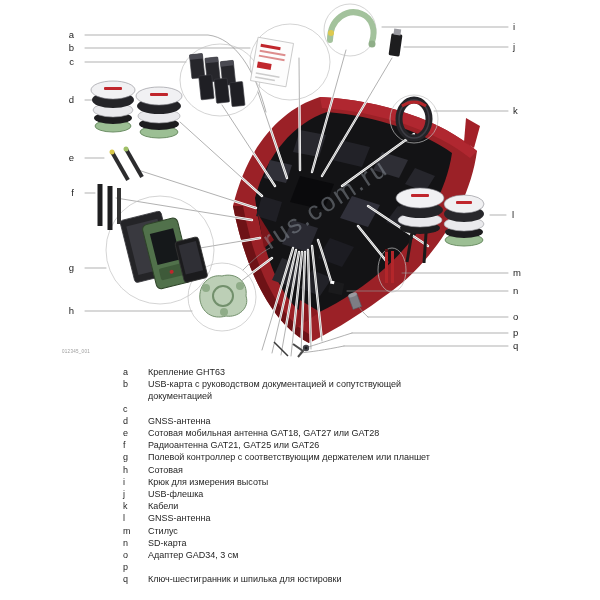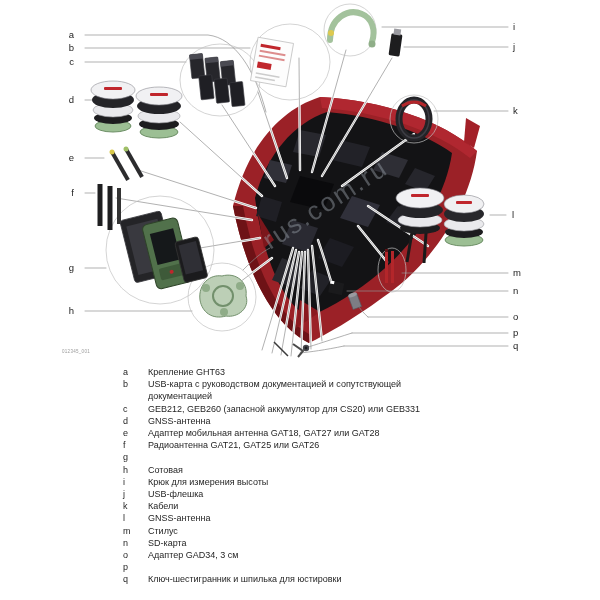--- a/index.html
+++ b/index.html
@@ -287,36 +287,36 @@
         <span class="lletter">a</span>
         <span>Крепление GHT63</span>
       </div>
     <div class="lrow">
         <span class="lletter">b</span>
         <span>USB-карта с руководством документацией и сопутствующей</span>
       </div>
     <div class="lwrap">документацией</div>
     <div class="lrow">
         <span class="lletter">c</span>
-        <span>GEB212, GEB260 (запасной аккумулятор для CS20) или GEB331</span>
       </div>
     <div class="lrow">
         <span class="lletter">d</span>
         <span>GNSS-антенна</span>
       </div>
     <div class="lrow">
         <span class="lletter">e</span>
-        <span>Адаптер мобильная антенна GAT18, GAT27 или GAT28</span>
+        <span>Сотовая мобильная антенна GAT18, GAT27 или GAT28</span>
       </div>
     <div class="lrow">
         <span class="lletter">f</span>
         <span>Радиоантенна GAT21, GAT25 или GAT26</span>
       </div>
     <div class="lrow">
         <span class="lletter">g</span>
+        <span>Полевой контроллер с соответствующим держателем или планшет</span>
       </div>
     <div class="lrow">
         <span class="lletter">h</span>
         <span>Сотовая</span>
       </div>
     <div class="lrow">
         <span class="lletter">i</span>
         <span>Крюк для измерения высоты</span>
       </div>
     <div class="lrow">

